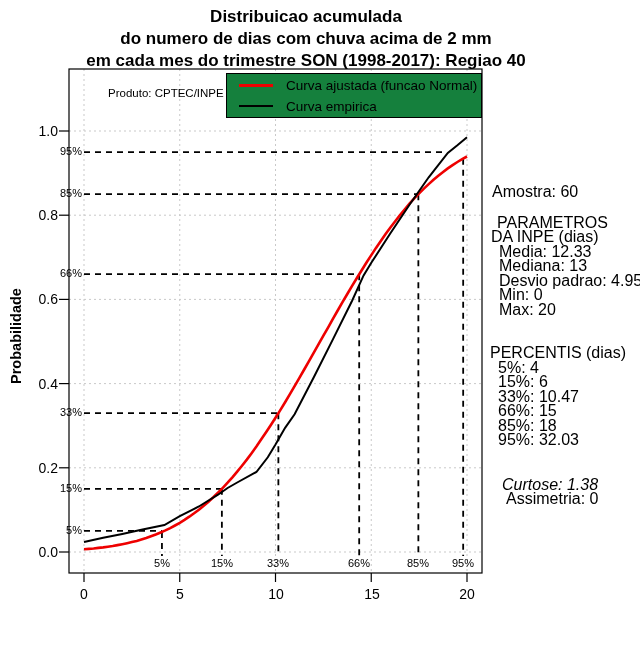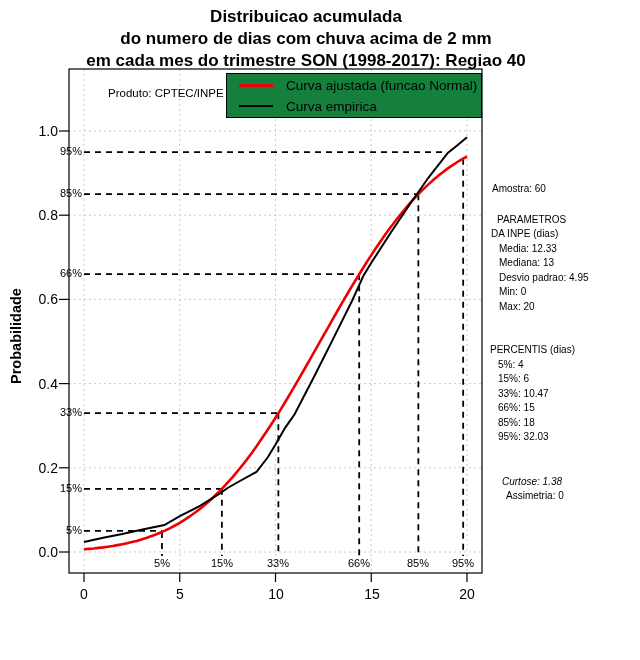--- a/index.html
+++ b/index.html
@@ -14,21 +14,21 @@
   .legend-line{width:34px;height:0;border-top-style:solid;margin-left:12px;margin-right:13px;}
   .legend-label{font-size:13.5px;}
   #plot-svg{top:0;left:0;}
   .ytick-label{font-size:14px;width:38px;text-align:right;}
   .xtick-label{font-size:14px;width:30px;text-align:center;}
   .pct-left-label{font-size:11px;width:42px;text-align:right;}
   .pct-bottom-label{font-size:11px;width:36px;text-align:center;}
   #x-axis-title{top:624px;left:155px;width:240px;text-align:center;font-weight:bold;font-size:14.5px;}
   #y-axis-title{top:328px;left:-39px;width:110px;text-align:center;font-weight:bold;font-size:14.5px;
                 transform:rotate(-90deg);}
-  .stat-line{font-size:10px;white-space:nowrap;}
+  .stat-line{font-size:16px;white-space:nowrap;}
 </style>
 </head>
 <body>
 
 <div id="canvas">
 
   <div class="abs" id="title-block">
     <div>Distribuicao acumulada</div>
     <div>do numero de dias com chuva acima de 2 mm</div>
     <div>em cada mes do trimestre SON (1998-2017): Regiao 40</div>

